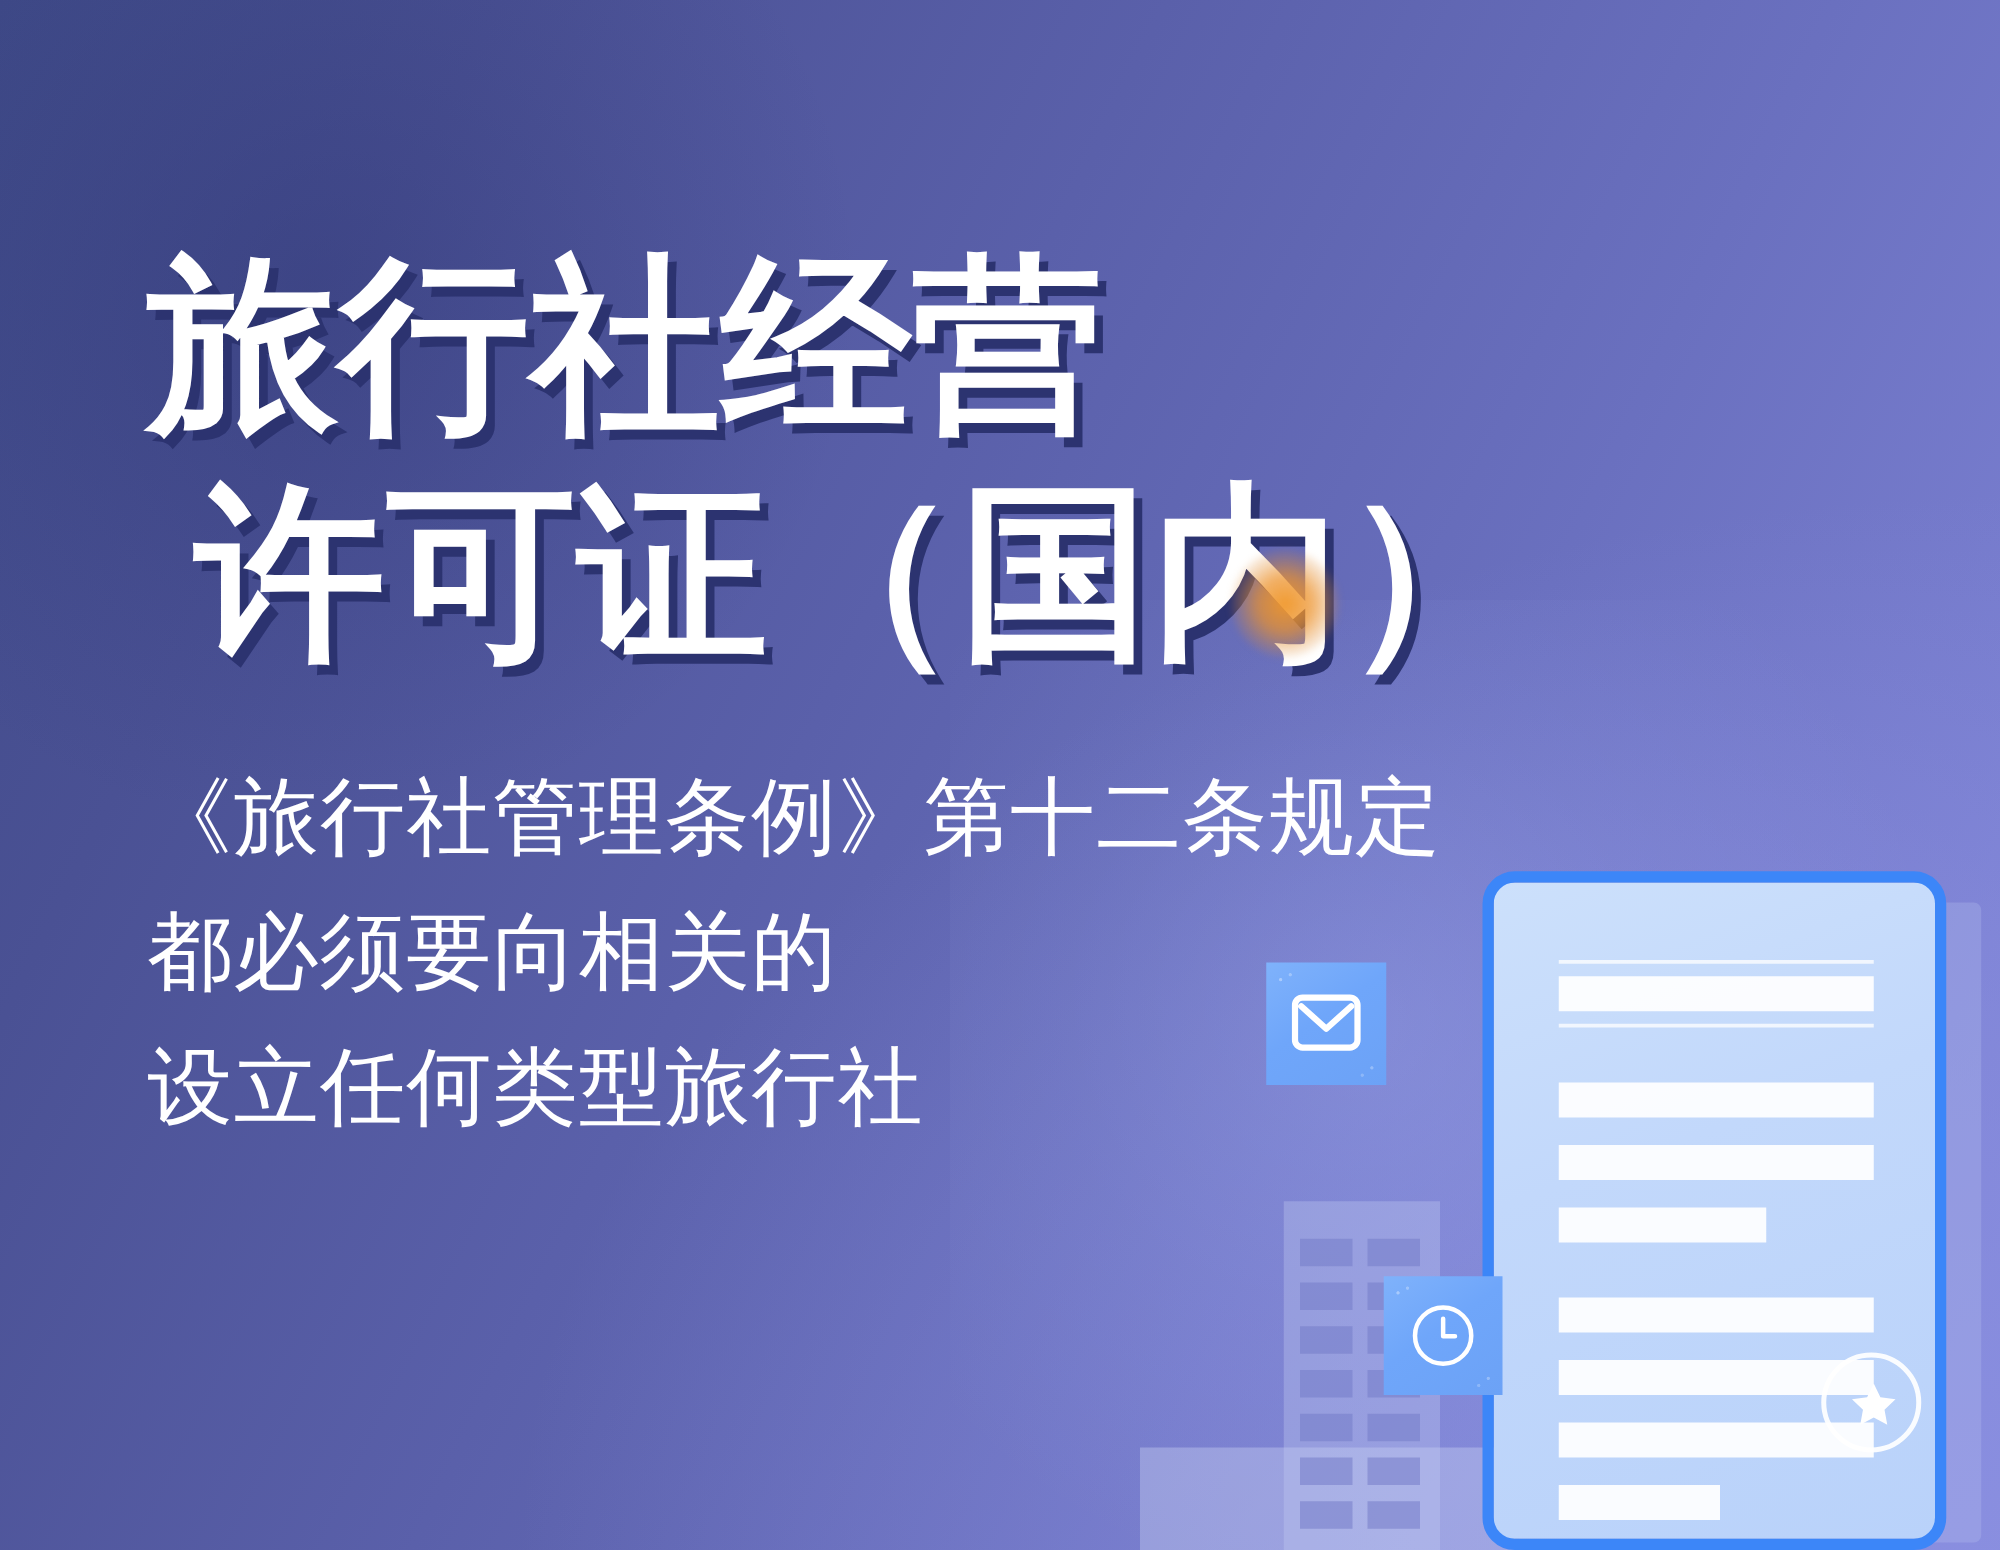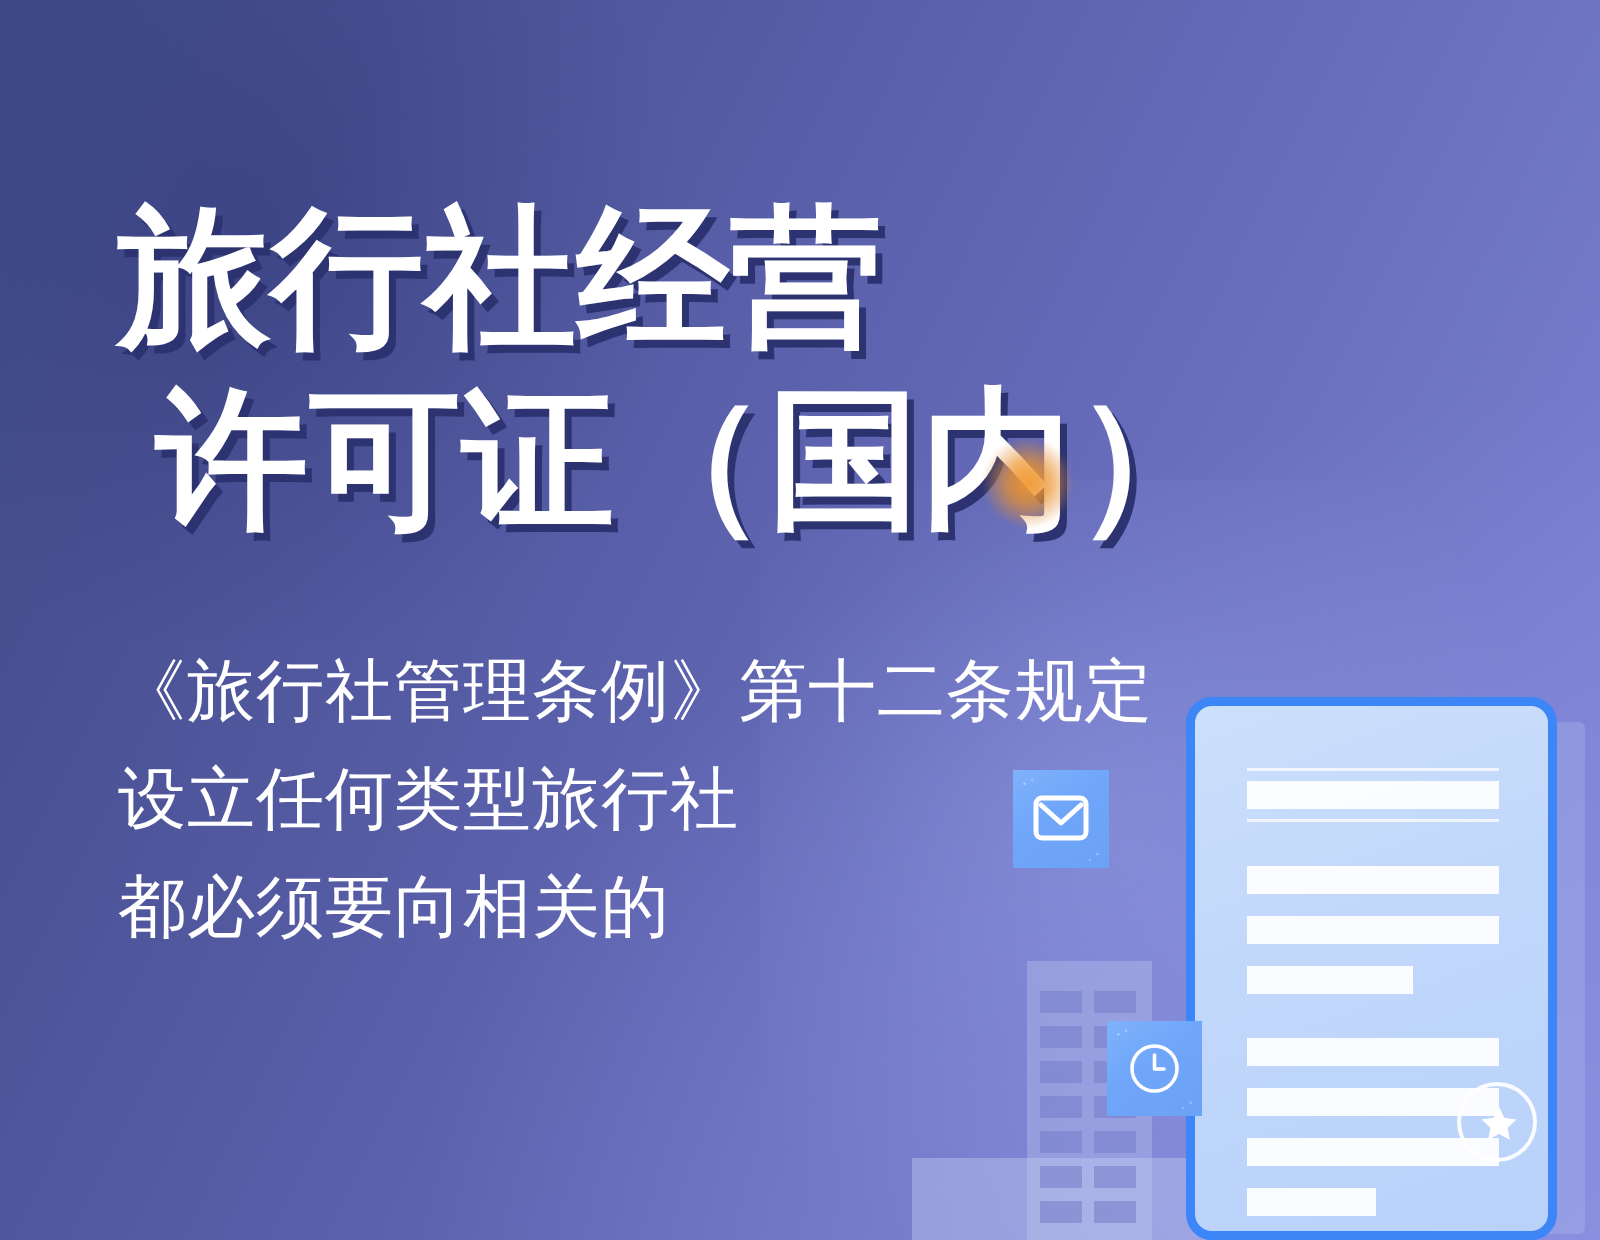--- a/index.html
+++ b/index.html
@@ -65,21 +65,21 @@
     border-radius: 50%;
     background: radial-gradient(circle at 50% 50%, rgba(240,150,40,0.95) 0%, rgba(236,146,44,0.72) 35%, rgba(222,140,55,0.25) 62%, rgba(200,130,70,0) 80%);
     filter: blur(3px);
     pointer-events: none;
   }
 
   
   .body-block {
     position: absolute;
     left: 118px;
-    top: 636px;
+    top: 600px;
     width: 1080px;
   }
   .body-line {
     font-size: 68px;
     line-height: 108px;
     font-weight: 400;
     color: #ffffff;
     letter-spacing: 1px;
     white-space: nowrap;
   }
@@ -289,17 +289,17 @@
 
   <div class="title-block">
     <div class="title-line">旅行社经营</div>
     <div class="title-line second">许可证（国内）</div>
   </div>
 
   <div class="orange-blob"></div>
 
   <div class="body-block">
     <div class="body-line">《旅行社管理条例》第十二条规定</div>
+    <div class="body-line">都必须要向相关的</div>
     <div class="body-line">设立任何类型旅行社</div>
-    <div class="body-line">都必须要向相关的</div>
   </div>
 
 </div>
 
 </body></html>

